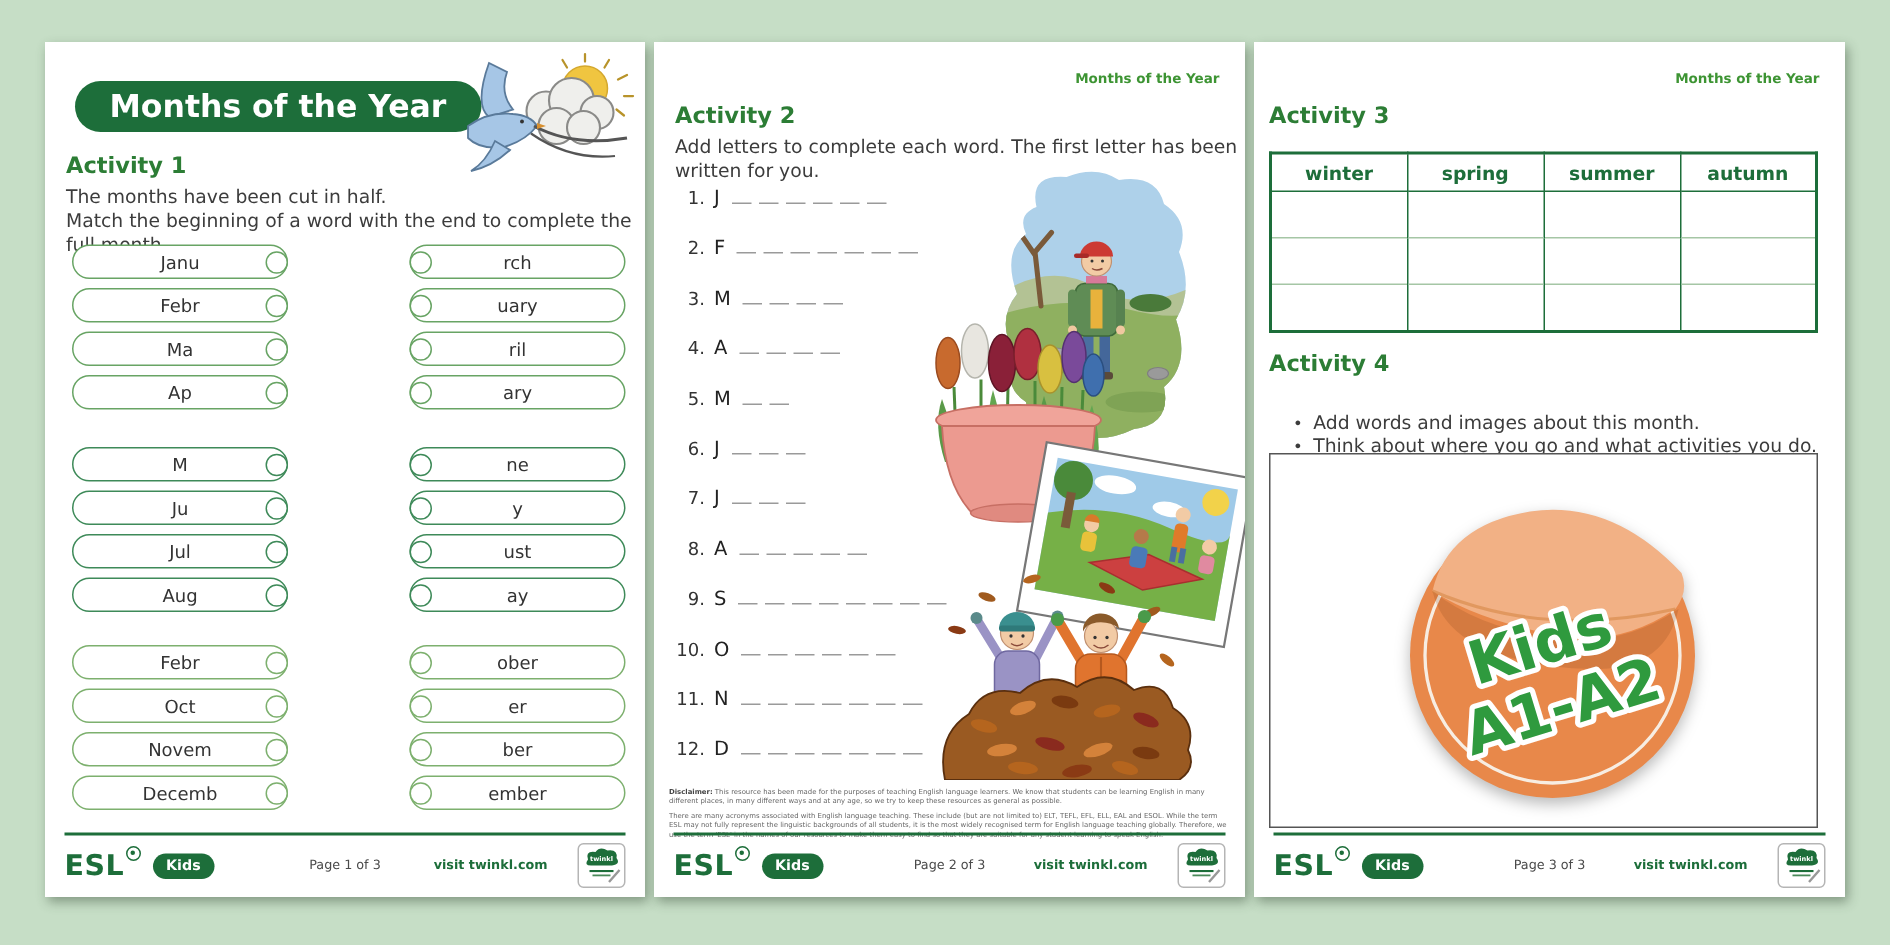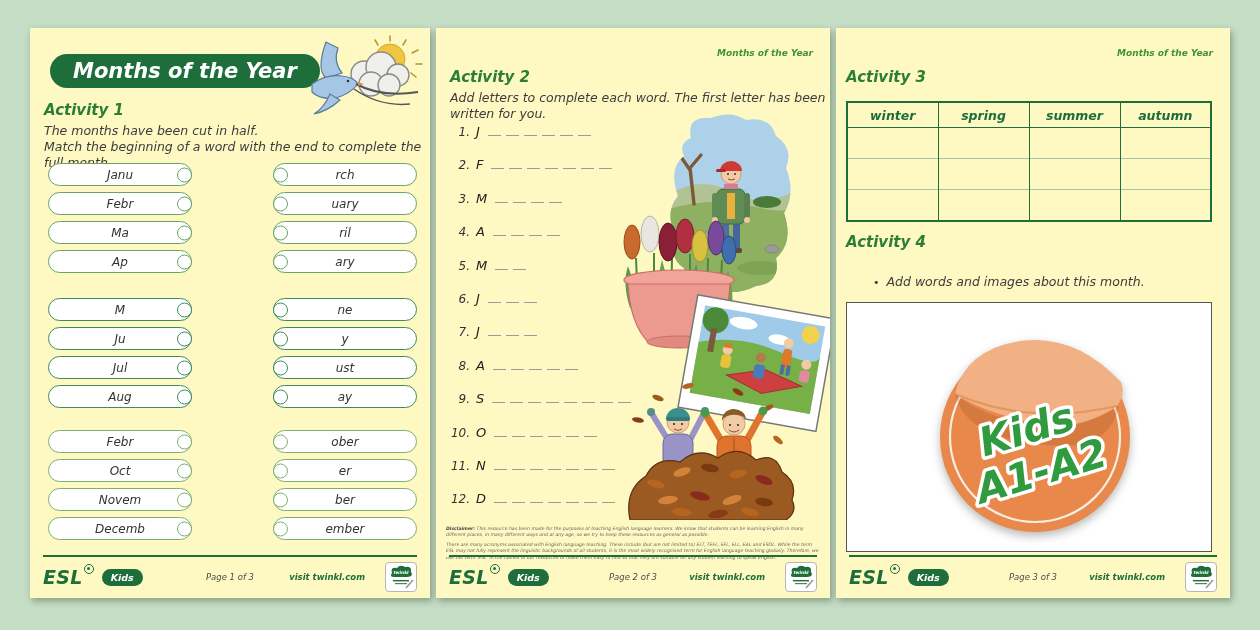--- a/index.html
+++ b/index.html
@@ -1,18 +1,18 @@
 <!DOCTYPE html>
 <html><head>
 <meta charset="utf-8">
 <style>
   html,body{margin:0;padding:0;width:1260px;height:630px;overflow:hidden;
     background:#c6dec6;font-family:"DejaVu Sans",sans-serif;}
-  .page{position:absolute;top:28px;height:570px;background:#fef9c3;
-    box-shadow:2px 3px 7px rgba(50,70,50,.45);overflow:hidden;font-style:italic;}
+  .page{position:absolute;top:28px;height:570px;background:#ffffff;
+    box-shadow:2px 3px 7px rgba(50,70,50,.45);overflow:hidden;}
   #page1{left:30px;width:400px;}
   #page2{left:436px;width:394px;}
   #page3{left:836px;width:394px;}
 
   
   .corner-label{position:absolute;top:20px;right:17px;font-size:9px;font-weight:bold;color:#3d9433;}
   .activity-h{position:absolute;left:14px;font-size:15px;font-weight:bold;color:#2c7d35;}
   .para{position:absolute;left:14px;font-size:12.5px;line-height:16px;color:#3c3c3c;}
   .footer{position:absolute;left:13px;right:13px;top:527px;}
   .footer-rule{border-top:2px solid #1d6e3a;}
@@ -47,21 +47,21 @@
   .disclaimer{position:absolute;left:10px;right:10px;top:498px;font-size:4.6px;line-height:1.4;color:#666;}
   .disclaimer p{margin:0 0 3px 0;}
   .disclaimer b{color:#444;}
 
   
   .seasons-table{position:absolute;left:10px;top:73px;width:366px;border-collapse:collapse;table-layout:fixed;}
   .seasons-table{border:2px solid #1d6e3a;}
   .seasons-table th,.seasons-table td{border-left:1.5px solid #1d6e3a;border-right:1.5px solid #1d6e3a;}
   .seasons-table th{height:22px;font-size:12.5px;font-weight:bold;color:#1d6e3a;border-bottom:1.5px solid #1d6e3a;}
   .seasons-table td{height:28px;border-top:1px solid #a5c6a5;}
-  .bullet-line{position:absolute;left:37px;font-size:12.5px;color:#3c3c3c;}
+  .bullet-line{position:absolute;left:26px;font-size:12.5px;color:#3c3c3c;}
   .bullet-line::before{content:"•";margin-right:7px;color:#3c3c3c;font-size:11px;}
   .draw-box{position:absolute;left:10px;top:274px;width:364px;height:248px;border:1.2px solid #555;background:#fff;}
   .sticker{position:absolute;left:89px;top:294px;width:220px;height:220px;
     filter:drop-shadow(0 4px 5px rgba(0,0,0,.28));}
 </style>
 </head>
 <body>
 
 <div class="page" id="page1">
   <div class="title-pill">
@@ -437,20 +437,21 @@
           <td></td>
           <td></td>
           <td></td>
           <td></td>
         </tr>
       </tbody>
   </table>
 
   <div class="activity-h" style="top:205px;left:10px">Activity 4</div>
   <div class="bullet-line" style="top:246px">Add words and images about this month.</div>
+  <div class="bullet-line" style="top:261px">Think about where you go and what activities you do.</div>
 
   <div class="draw-box"></div>
 
   <svg class="sticker" viewBox="0 0 220 220">
     <circle cx="110" cy="115" r="95" fill="#e8884a"></circle>
     <circle cx="110" cy="115" r="85" fill="none" stroke="#f7ede2" stroke-width="2.2"></circle>
     <path d="M30,72 Q60,96 105,102 Q152,112 194,84 Q186,122 142,124 Q84,124 50,102 Q34,90 30,72 Z" fill="rgba(120,60,20,0.18)"></path>
     <path d="M30,72 Q40,28 95,19 Q150,11 196,60 Q201,72 192,84 Q150,112 105,100 Q58,90 30,72 Z" fill="#f2b185"></path>
     <path d="M30,72 Q105,104 192,84" fill="none" stroke="#d4843f" stroke-width="2" opacity="0.55"></path>
     <g transform="rotate(-17 110 135)" font-family="DejaVu Sans, sans-serif" font-weight="bold" text-anchor="middle" fill="#2f9a3e" stroke="#ffffff" stroke-width="7" paint-order="stroke" stroke-linejoin="round">

